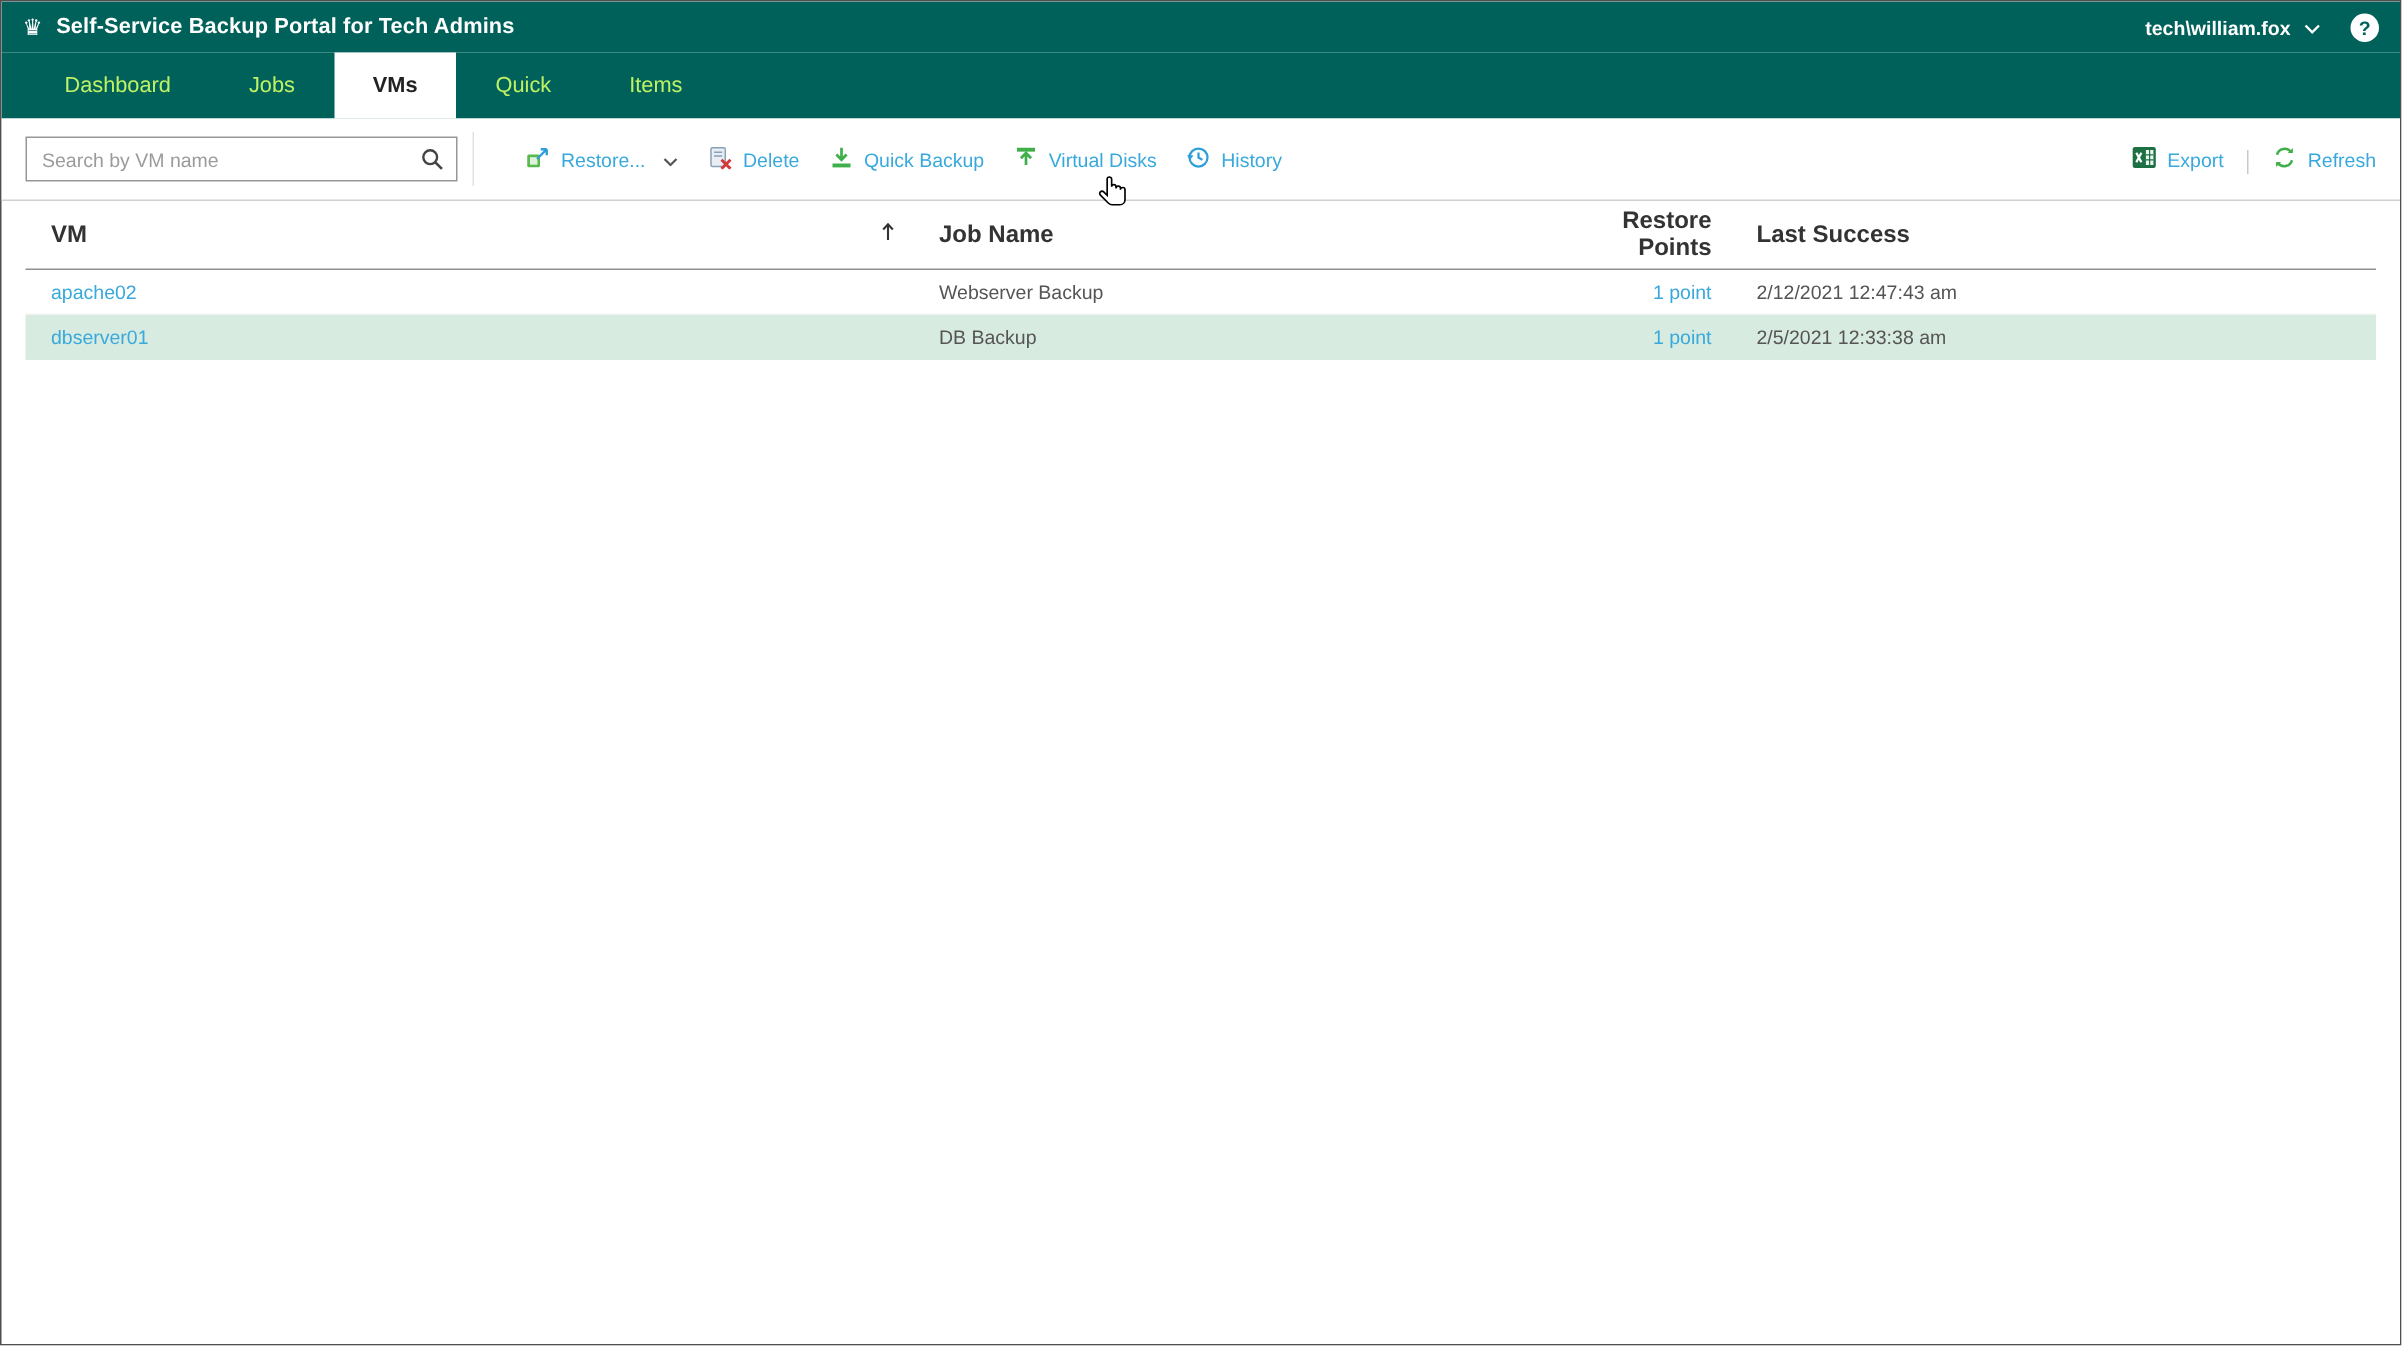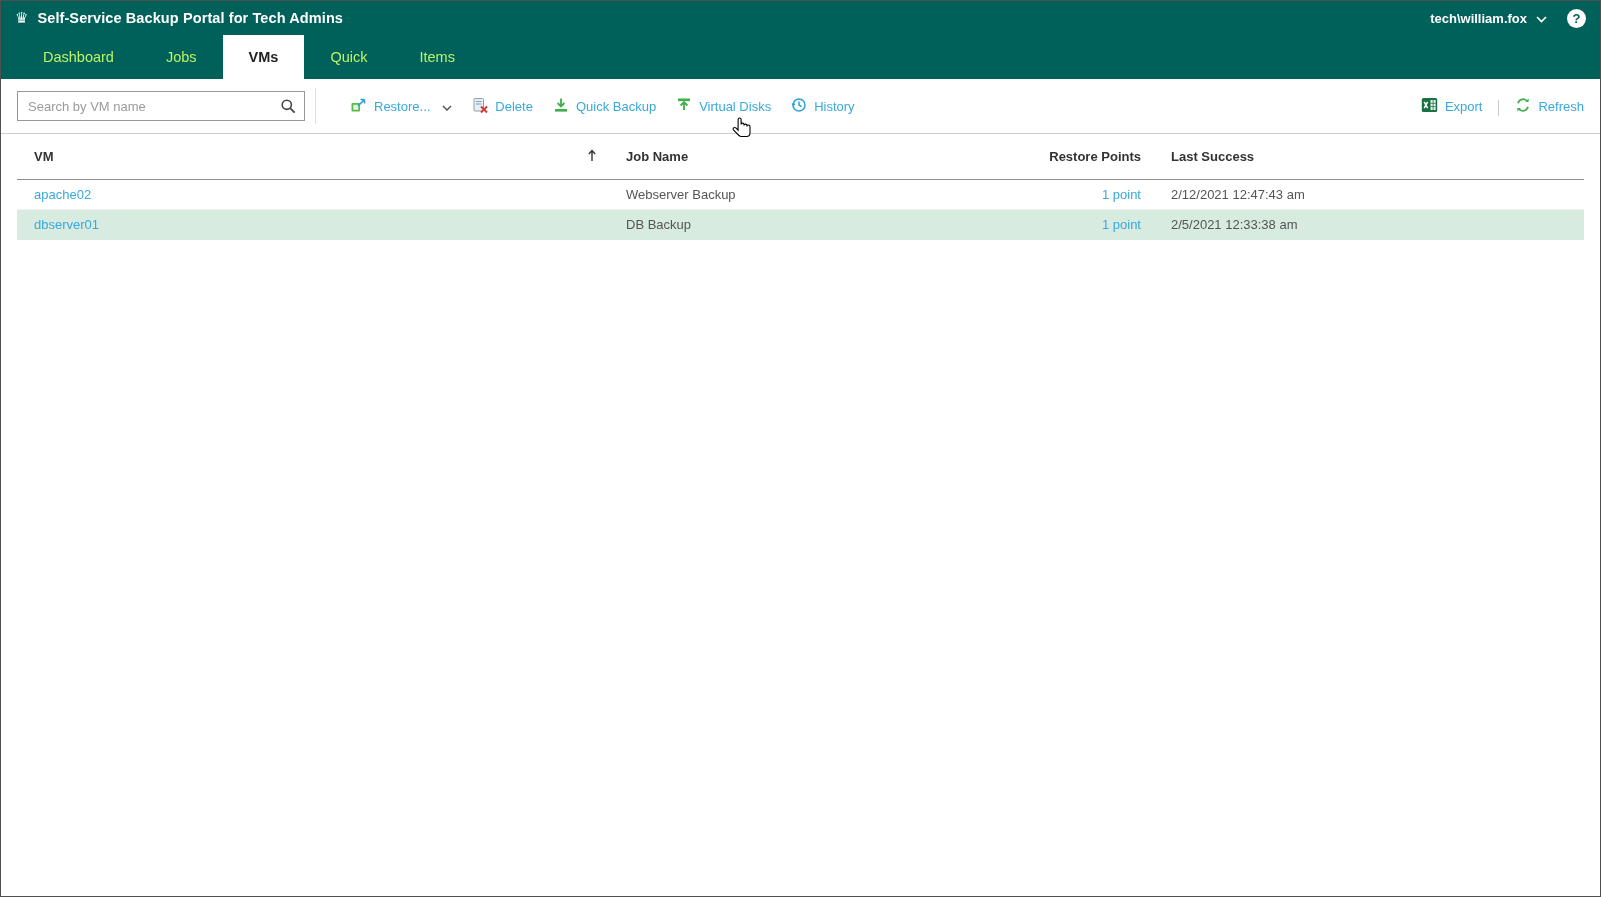--- a/index.html
+++ b/index.html
@@ -66,21 +66,21 @@
   .tbtn:first-of-type { margin-left:0; }
   .caret { margin-left:5px; }
   .toolbar-right { margin-left:auto; display:flex; align-items:flex-end; }
   .toolbar-right .tbtn { margin-left:0; }
   .vsep2 { width:1px; height:16px; background:#c9c9c9; margin:0 16px; }
 
   
   .thead {
     display:grid; grid-template-columns:592px 420px 112px 1fr;
     margin:0 16px; height:46px; align-items:center;
-    font-size:13px; font-weight:700; color:#333;
+    font-size:16px; font-weight:700; color:#333;
     border-bottom:1px solid #8f8f8f;
   }
   .th-vm { display:flex; align-items:center; justify-content:space-between; padding:0 12px 0 17px; cursor:pointer; }
   .th-job { padding-left:17px; cursor:pointer; }
   .th-points { text-align:right; cursor:pointer; }
   .th-last { padding-left:30px; cursor:pointer; }
 
   .row {
     display:grid; grid-template-columns:592px 420px 112px 1fr;
     margin:0 16px; height:30px; align-items:center;

